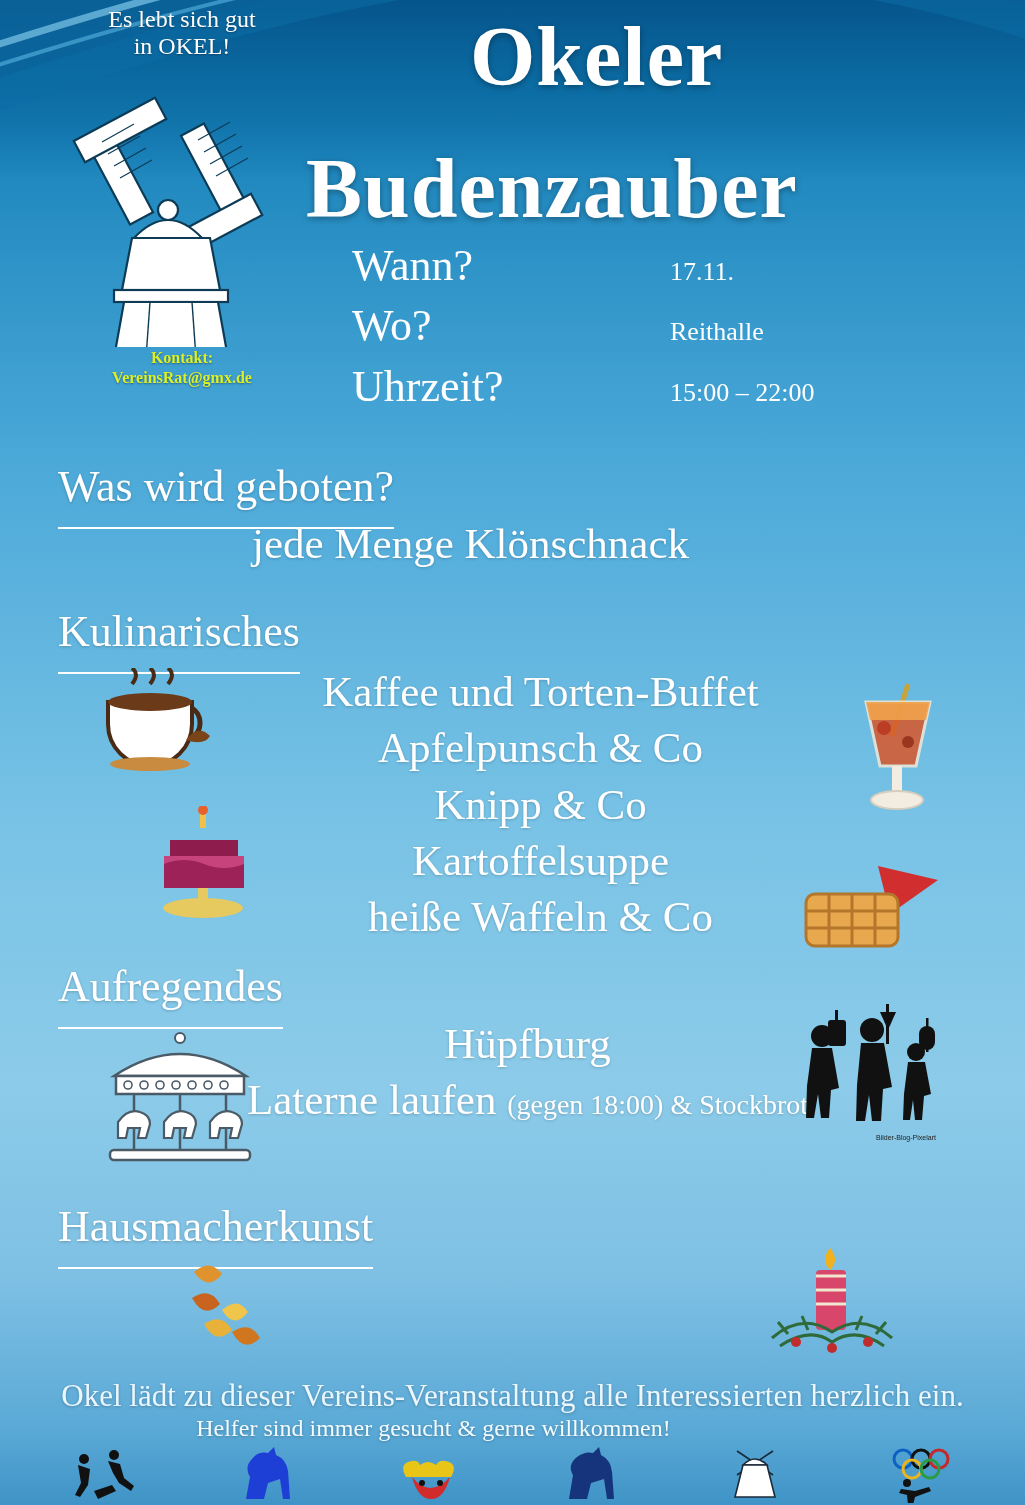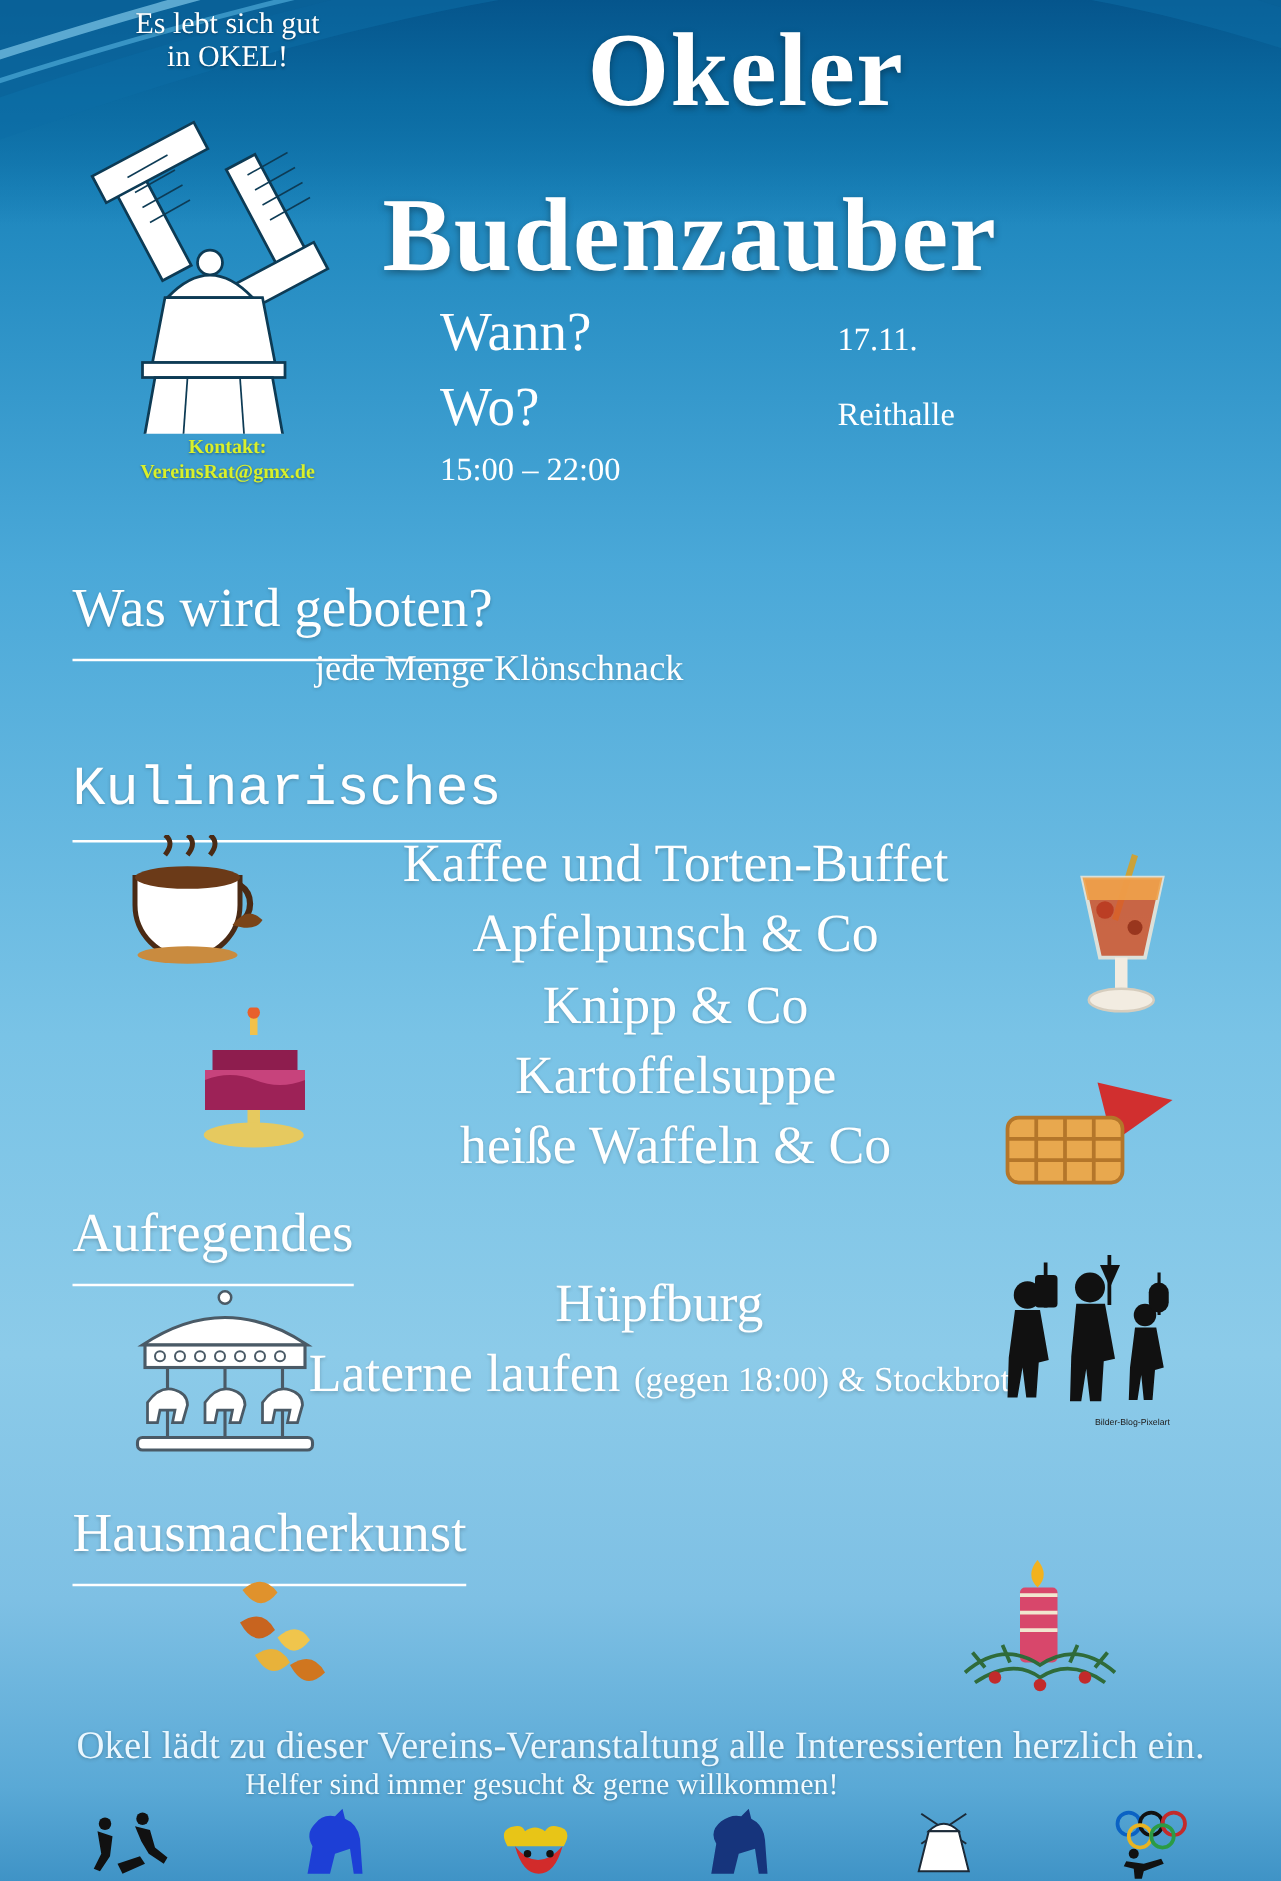--- a/index.html
+++ b/index.html
@@ -93,31 +93,31 @@
     position: absolute;
     font-size: 44px;
     line-height: 1;
     border-bottom: 2px solid #ffffff;
     padding-bottom: 18px;
     text-shadow: 0 1px 3px rgba(0,0,0,.22);
     white-space: nowrap;
   }
   .line {
     position: absolute;
-    font-size: 29px;
+    font-size: 43px;
     line-height: 1.32;
     white-space: nowrap;
     text-shadow: 0 1px 3px rgba(0,0,0,.2);
   }
   .small-inline { font-size: 28px; }
 
   .geboten-head { left: 58px; top: 465px; }
   .geboten-line { left: 252px; top: 516px; }
 
-  .kul-head { left: 58px; top: 610px; font-family: Liberation Mono, monospace; }
+  .kul-head { left: 58px; top: 610px; }
   .kul-list {
     position: absolute;
     left: 0; top: 664px;
     width: 1025px;
     text-align: center;
     padding-left: 56px;
   }
   .kul-list div {
     font-size: 43px;
     line-height: 1.31;
@@ -242,20 +242,21 @@
   <div class="when-block">
     <div class="when-row">
       <span class="when-label">Wann?</span>
       <span class="when-value">17.11.</span>
     </div>
     <div class="when-row">
       <span class="when-label">Wo?</span>
       <span class="when-value">Reithalle</span>
     </div>
     <div class="when-row">
+      <span class="when-label">Uhrzeit?</span>
       <span class="when-value">15:00 – 22:00</span>
     </div>
   </div>
 
   <div class="section-head geboten-head">Was wird geboten?</div>
   <div class="line geboten-line">jede Menge Klönschnack</div>
 
   <div class="section-head kul-head">Kulinarisches</div>
   <div class="kul-list">
     <div>Kaffee und Torten-Buffet</div>

